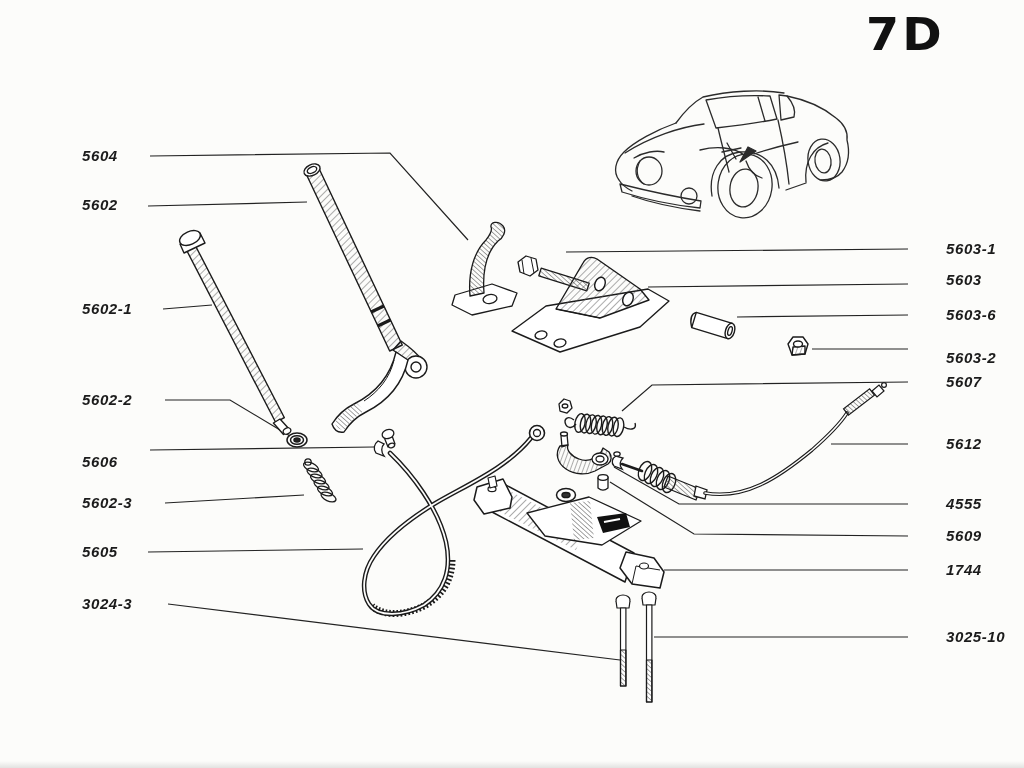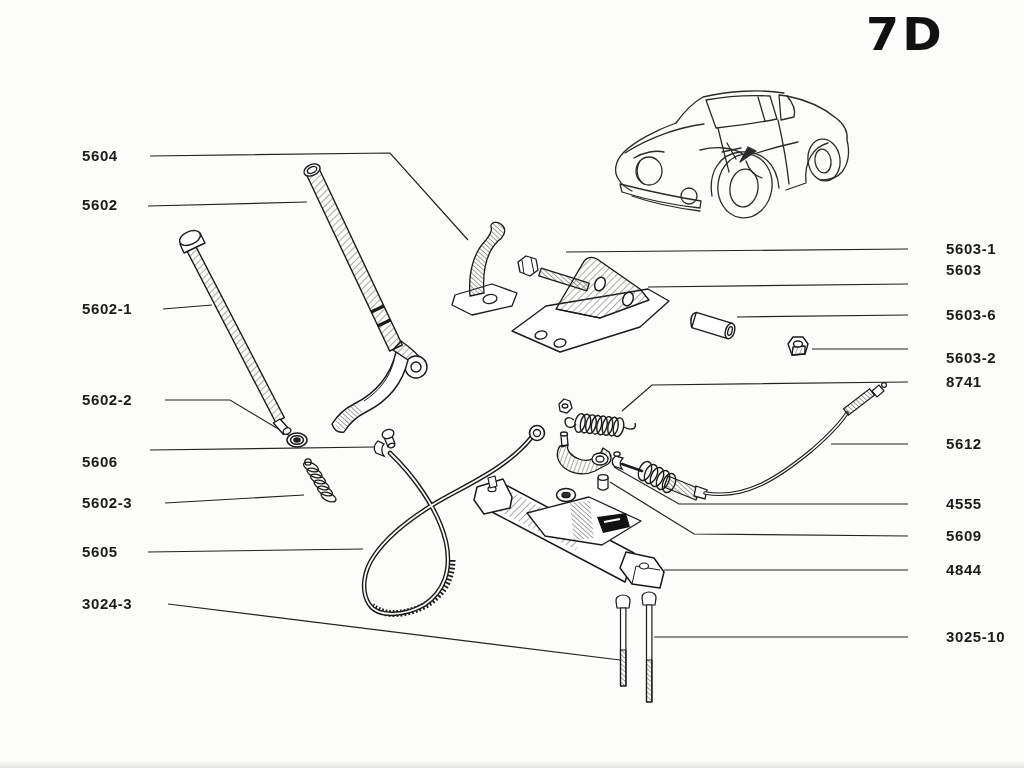--- a/index.html
+++ b/index.html
@@ -3,21 +3,21 @@
 <meta charset="utf-8">
 <style>
   :root{ --ink:#1b1b1b; --paper:#fcfcfa; }
   html,body{margin:0;padding:0;}
   body{background:#e8e8e6;font-family:"Liberation Sans",sans-serif;}
   .page{position:relative;width:1024px;height:768px;background:var(--paper);overflow:hidden;}
   .page-edge{position:absolute;left:0;bottom:0;width:100%;height:7px;
     background:linear-gradient(to bottom,rgba(0,0,0,0),rgba(0,0,0,.10));}
   svg.diagram{position:absolute;left:0;top:0;}
   .part-label{position:absolute;font-size:15px;font-weight:700;letter-spacing:.6px;
-    color:var(--ink);line-height:20px;white-space:nowrap;}
+    color:var(--ink);line-height:20px;white-space:nowrap;font-style:italic;}
   .label-left{left:82px;}
   .label-right{left:920px;margin-left:26px;}
   .section-code{position:absolute;left:866px;top:8px;font-family:"DejaVu Sans",sans-serif;
     font-size:44px;font-weight:800;letter-spacing:3px;color:#111;transform:scale(1.08,1.02);
     transform-origin:left top;}
 </style>
 </head>
 <body>
 
 <div class="page">
@@ -272,24 +272,24 @@
   <div class="part-label label-left" style="top:146px">5604</div>
   <div class="part-label label-left" style="top:195px">5602</div>
   <div class="part-label label-left" style="top:299px">5602-1</div>
   <div class="part-label label-left" style="top:390px">5602-2</div>
   <div class="part-label label-left" style="top:452px">5606</div>
   <div class="part-label label-left" style="top:493px">5602-3</div>
   <div class="part-label label-left" style="top:542px">5605</div>
   <div class="part-label label-left" style="top:594px">3024-3</div>
 
   <div class="part-label label-right" style="top:239px">5603-1</div>
-  <div class="part-label label-right" style="top:260px">5603</div>
+  <div class="part-label label-right" style="top:270px">5603</div>
   <div class="part-label label-right" style="top:305px">5603-6</div>
   <div class="part-label label-right" style="top:348px">5603-2</div>
-  <div class="part-label label-right" style="top:372px">8741</div>
+  <div class="part-label label-right" style="top:372px">5607</div>
   <div class="part-label label-right" style="top:434px">5612</div>
   <div class="part-label label-right" style="top:494px">4555</div>
   <div class="part-label label-right" style="top:526px">5609</div>
-  <div class="part-label label-right" style="top:560px">4844</div>
+  <div class="part-label label-right" style="top:560px">1744</div>
   <div class="part-label label-right" style="top:627px">3025-10</div>
 
   <div class="page-edge"></div>
 </div>
 
 </body></html>

